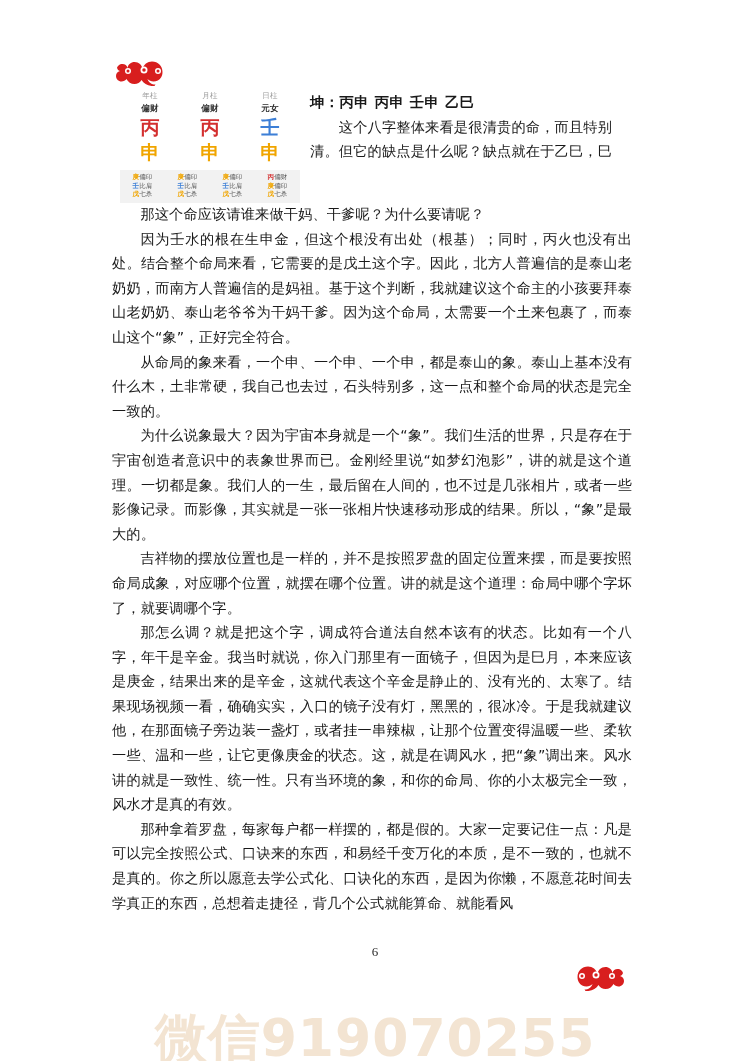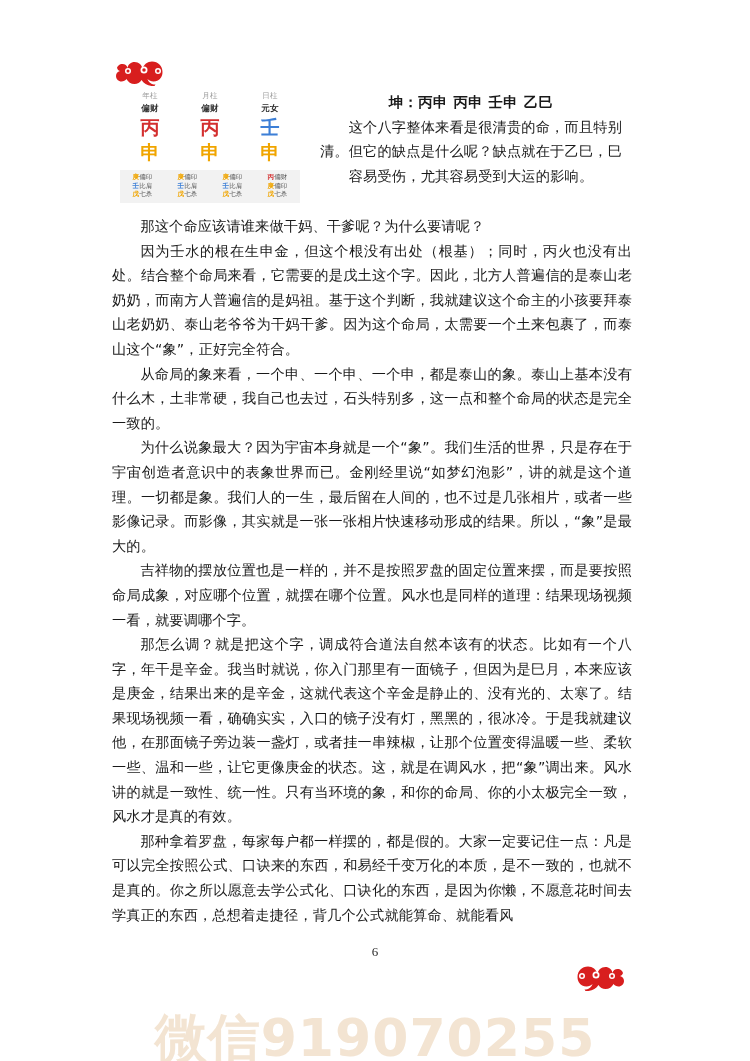--- a/index.html
+++ b/index.html
@@ -96,32 +96,31 @@
     left: 310px;
     top: 90px;
     width: 322px;
   }
   .intro-line {
     font-size: 14.2px;
     line-height: 24.6px;
     color: #191919;
     letter-spacing: .2px;
     font-family: "DejaVu Sans", "Liberation Sans", sans-serif;
-    text-align: center;
   }
   .intro-line.title {
     font-weight: bold;
     letter-spacing: .6px;
   }
 
   
   .body-text {
     position: absolute;
     left: 112px;
-    top: 214px;
+    top: 202px;
     width: 520px;
   }
   .para {
     margin: 0;
     font-size: 14.2px;
     line-height: 24.6px;
     color: #191919;
     text-align: justify;
     text-justify: inter-character;
     text-indent: 2em;
@@ -228,29 +227,28 @@
         <div class="hidden-row"><span class="hs-stem c-orange">戊</span><span class="hs-god">七杀</span></div>
       </div>
 
     </div>
   </div>
 
   <div class="intro-block">
     <div class="intro-line title">坤：丙申 丙申 壬申 乙巳</div>
     <div class="intro-line">　　这个八字整体来看是很清贵的命，而且特别</div>
     <div class="intro-line">清。但它的缺点是什么呢？缺点就在于乙巳，巳</div>
-    <div class="intro-line">容易受伤，尤其容易受到大运的影响。</div>
   </div>
 
   <div class="body-text">
     <p class="para">那这个命应该请谁来做干妈、干爹呢？为什么要请呢？</p>
     <p class="para">因为壬水的根在生申金，但这个根没有出处（根基）；同时，丙火也没有出处。结合整个命局来看，它需要的是戊土这个字。因此，北方人普遍信的是泰山老奶奶，而南方人普遍信的是妈祖。基于这个判断，我就建议这个命主的小孩要拜泰山老奶奶、泰山老爷爷为干妈干爹。因为这个命局，太需要一个土来包裹了，而泰山这个“象”，正好完全符合。</p>
     <p class="para">从命局的象来看，一个申、一个申、一个申，都是泰山的象。泰山上基本没有什么木，土非常硬，我自己也去过，石头特别多，这一点和整个命局的状态是完全一致的。</p>
     <p class="para">为什么说象最大？因为宇宙本身就是一个“象”。我们生活的世界，只是存在于宇宙创造者意识中的表象世界而已。金刚经里说“如梦幻泡影”，讲的就是这个道理。一切都是象。我们人的一生，最后留在人间的，也不过是几张相片，或者一些影像记录。而影像，其实就是一张一张相片快速移动形成的结果。所以，“象”是最大的。</p>
-    <p class="para">吉祥物的摆放位置也是一样的，并不是按照罗盘的固定位置来摆，而是要按照命局成象，对应哪个位置，就摆在哪个位置。风水也是同样的道理：结果现场视频一看，就要调哪个字。</p>
+    <p class="para">吉祥物的摆放位置也是一样的，并不是按照罗盘的固定位置来摆，而是要按照命局成象，对应哪个位置，就摆在哪个位置。讲的就是这个道理：命局中哪个字坏了，就要调哪个字。</p>
     <p class="para">那怎么调？就是把这个字，调成符合道法自然本该有的状态。比如有一个八字，年干是辛金。我当时就说，你入门那里有一面镜子，但因为是巳月，本来应该是庚金，结果出来的是辛金，这就代表这个辛金是静止的、没有光的、太寒了。结果现场视频一看，确确实实，入口的镜子没有灯，黑黑的，很冰冷。于是我就建议他，在那面镜子旁边装一盏灯，或者挂一串辣椒，让那个位置变得温暖一些、柔软一些、温和一些，让它更像庚金的状态。这，就是在调风水，把“象”调出来。风水讲的就是一致性、统一性。只有当环境的象，和你的命局、你的小太极完全一致，风水才是真的有效。</p>
     <p class="para">那种拿着罗盘，每家每户都一样摆的，都是假的。大家一定要记住一点：凡是可以完全按照公式、口诀来的东西，和易经千变万化的本质，是不一致的，也就不是真的。你之所以愿意去学公式化、口诀化的东西，是因为你懒，不愿意花时间去学真正的东西，总想着走捷径，背几个公式就能算命、就能看风</p>
   </div>
 
   <div class="page-number">6</div>
 
   <div class="ornament ornament-bottom">
     <svg viewBox="0 0 112 52" xmlns="http://www.w3.org/2000/svg">
       <g fill="#d81e1e">
         <path d="M6 18c0-6 5-10 11-10 5 0 9 3 10 8 1-7 7-12 14-12 9 0 15 6 16 14 2-9 10-15 19-15 12 0 21 9 21 21 0 4-1 8-3 11-3 5-9 8-15 8-5 0-9-2-12-5 2 7 8 11 16 11l-2 3c-12 1-21-4-26-12-3 5-8 8-14 8-7 0-13-4-16-10-2 3-6 5-10 5-6 0-11-5-11-11 0-5 3-9 8-10-4-1-6-4-6-9z"></path>

